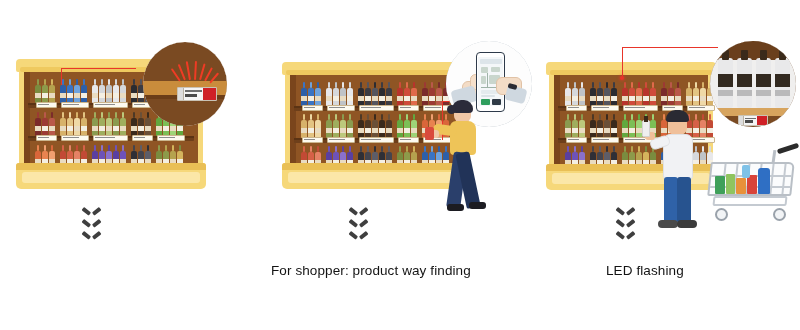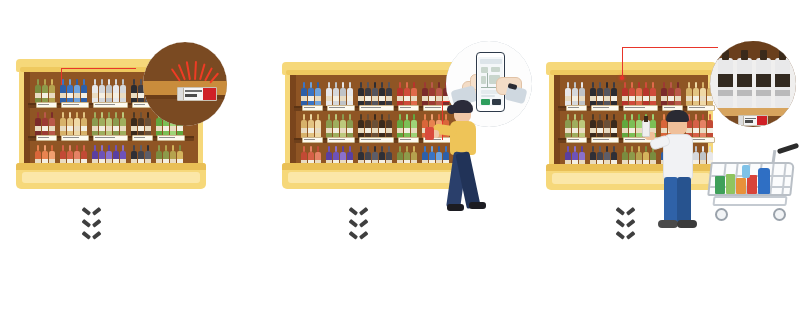--- a/index.html
+++ b/index.html
@@ -869,20 +869,23 @@
       <div class="pc" style="left:22px;top:101px;width:17px;height:7px;background:#1c1c22;border-radius:3px;"></div>
       <div class="pc" style="left:44px;top:99px;width:17px;height:7px;background:#1c1c22;border-radius:3px;"></div>
     </div>
 
     <div class="chevs" style="left:84px;top:207px;">
       <div class="chev"></div>
       <div class="chev"></div>
       <div class="chev"></div>
     </div>
 
+    <div class="caption" style="left:4px;top:262px;width:262px;">
+      <span class="cap-l2">For shopper: product way finding</span>
+    </div>
   </div>
 
   <div class="panel" id="panel-3">
 
     <div class="shelf" style="left:12px;top:62px;width:170px;height:128px;">
       <div class="shelf-valance"></div>
       <div class="shelf-body">
         <div class="shelf-inner-left"></div>
         <div class="row" style="top:3px;">
             <div class="row-board"></div>
@@ -1307,16 +1310,17 @@
       <div class="wheel" style="left:66px;top:58px;"></div>
     </div>
 
     <div class="chevs" style="left:84px;top:207px;">
       <div class="chev"></div>
       <div class="chev"></div>
       <div class="chev"></div>
     </div>
 
     <div class="caption" style="left:6px;top:262px;width:258px;">
+      <span class="cap-l2 cap-indent-3">LED flashing</span>
     </div>
   </div>
 
 </div>
 
 </body></html>

